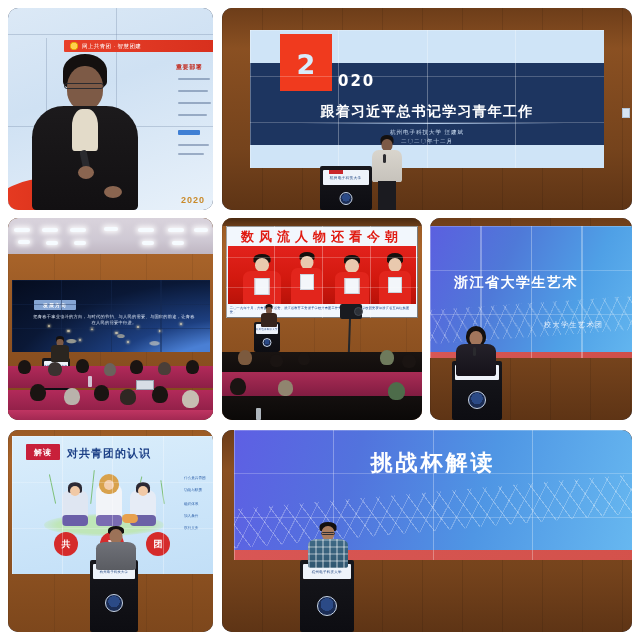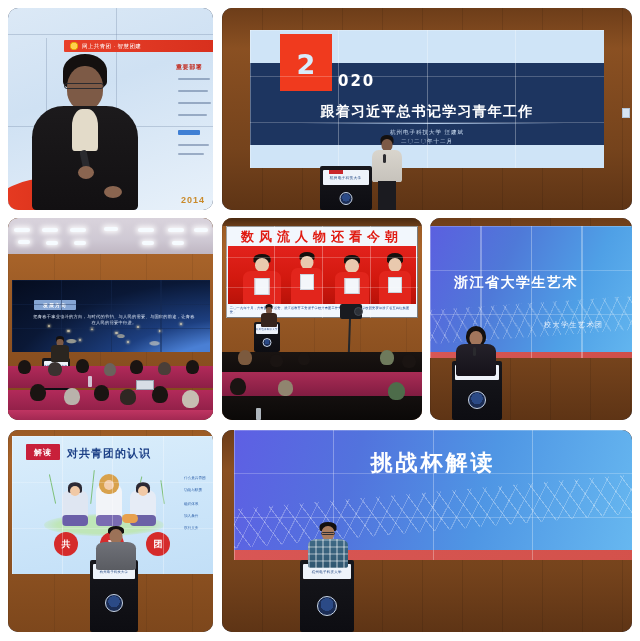--- a/index.html
+++ b/index.html
@@ -366,21 +366,21 @@
     <div class="sect-title" style="left:168px; top:55px;">重要部署</div>
     <div class="bullet" style="left:170px; top:70px; width:32px;"></div>
     <div class="bullet" style="left:170px; top:82px; width:30px;"></div>
     <div class="bullet" style="left:170px; top:94px; width:33px;"></div>
     <div class="bullet" style="left:170px; top:106px; width:29px;"></div>
     <div class="bluebtn" style="left:170px; top:122px; width:22px;"></div>
     <div class="bullet" style="left:170px; top:136px; width:31px;"></div>
     <div class="bullet" style="left:170px; top:145px; width:26px;"></div>
 
     <div class="redswoosh"></div>
-    <div class="year">2014</div>
+    <div class="year">2020</div>
 
     <div class="person" style="left:22px; top:46px; width:110px; height:156px;">
       <div class="p-hair" style="top:0; width:44px; height:34px;"></div>
       <div class="p-head" style="top:12px; width:36px; height:44px;"></div>
       <div style="position:absolute; left:34px; top:29px; width:40px; height:6px; border:1.2px solid #2b2b30; border-radius:3px;"></div>
       <div class="p-body" style="top:52px; width:106px; height:104px; background:linear-gradient(180deg,#1c1a1c 0%, #121012 100%); border-radius:30% 30% 4% 4%;"></div>
       <div style="position:absolute; left:50%; transform:translateX(-50%); top:55px; width:26px; height:42px; background:#e3dbc9; border-radius:40% 40% 10% 10%;"></div>
       <div style="position:absolute; left:52px; top:96px; width:7px; height:26px; background:#2a2a2e; border-radius:3px; transform:rotate(-12deg);"></div>
       <div style="position:absolute; left:48px; top:112px; width:16px; height:13px; background:#8a6550; border-radius:50%;"></div>
       <div style="position:absolute; left:74px; top:132px; width:18px; height:12px; background:#8a6550; border-radius:50%;"></div>

